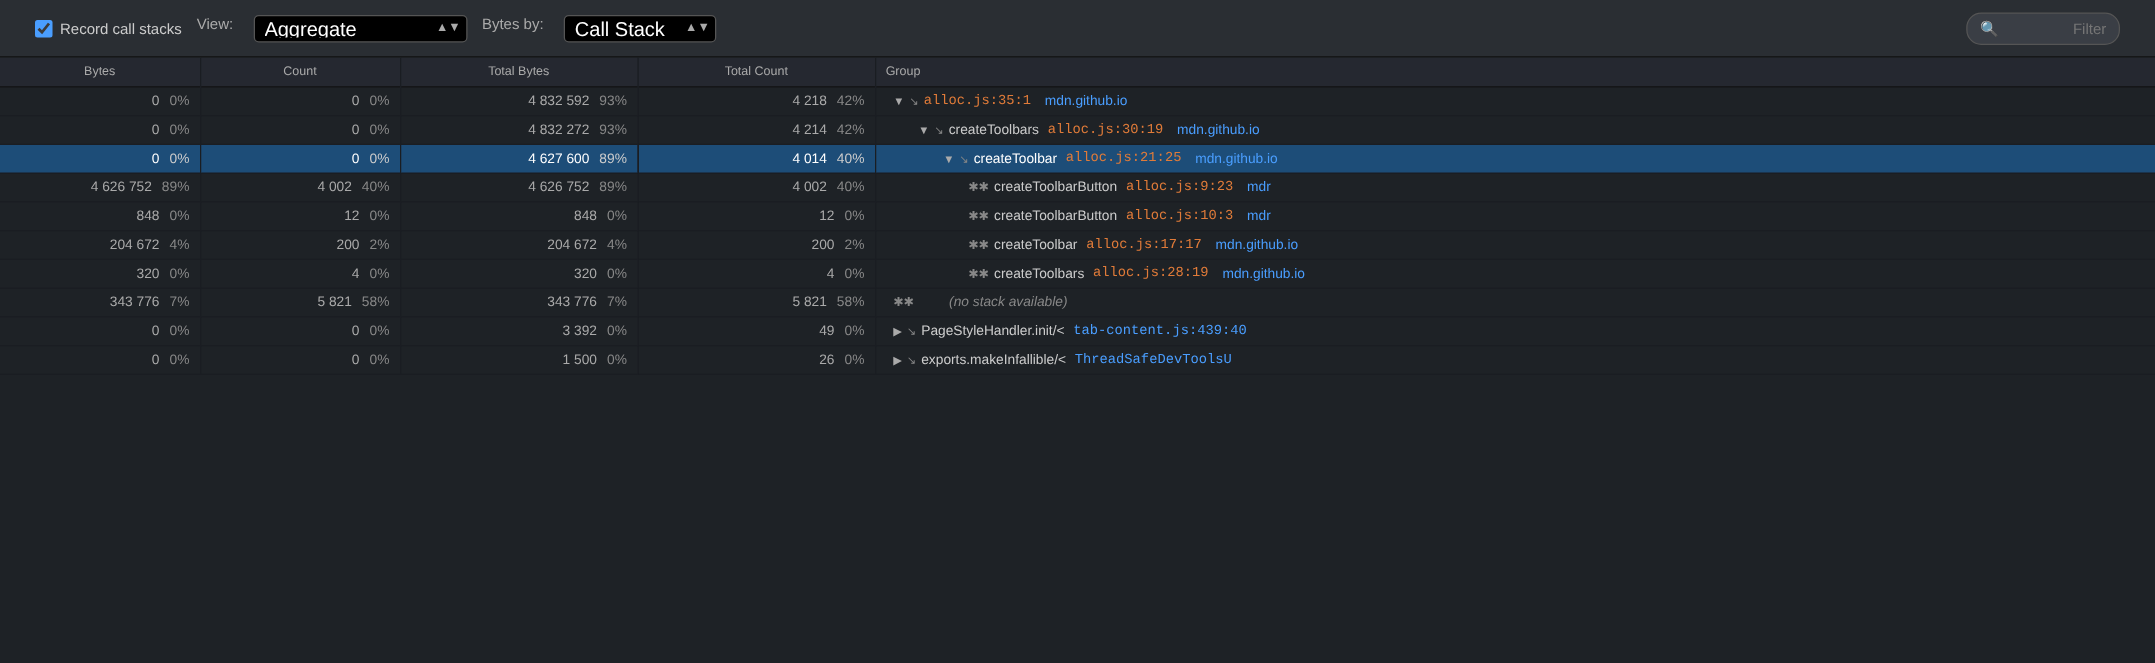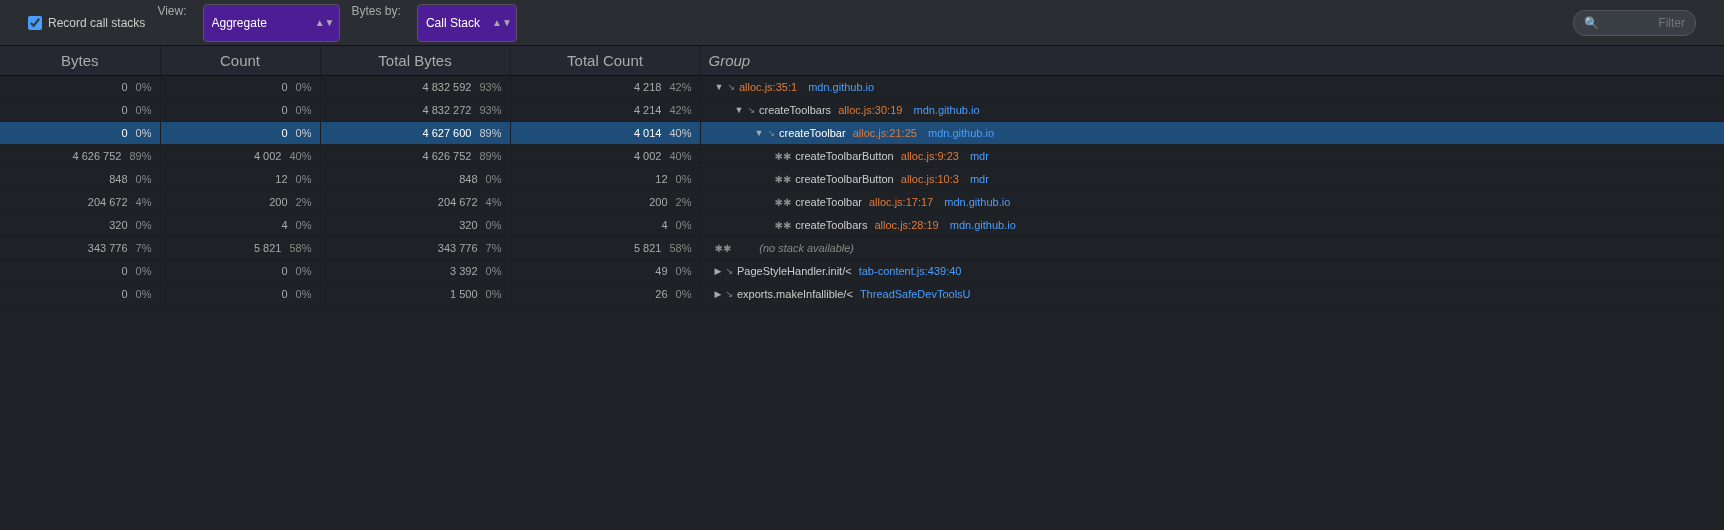--- a/index.html
+++ b/index.html
@@ -45,27 +45,27 @@
       color: #aaa;
       font-size: 12px;
     }
     .select-wrapper {
       position: relative;
       display: inline-flex;
       align-items: center;
     }
     .toolbar-select {
       appearance: none;
-      background: #4c1d95;
+      background: #000000;
       color: #fff;
       border: 1px solid #555;
       border-radius: 4px;
       padding: 3px 24px 3px 8px;
-      font-size: 12px;
-      height: 38px;
+      font-size: 16px;
+      height: 22px;
       cursor: pointer;
     }
     .select-arrow {
       position: absolute;
       right: 5px;
       pointer-events: none;
       color: #aaa;
       font-size: 10px;
       display: flex;
       flex-direction: column;
@@ -110,21 +110,21 @@
     colgroup col:nth-child(4) { width: 190px; }
     colgroup col:nth-child(5) { width: auto; }
 
     thead tr {
       background: #252830;
       border-bottom: 1px solid #111;
     }
     thead th {
       color: #aaa;
       font-weight: normal;
-      font-size: 15px;
+      font-size: 10px;
       padding: 6px 8px;
       text-align: center;
       border-right: 1px solid #1a1d22;
     }
     thead th:last-child { text-align: left; border-right: none; }
 
     tbody tr {
       border-bottom: 1px solid #1a1d22;
     }
     tbody tr.selected { background: #1d4d78; }
@@ -165,21 +165,21 @@
       font-size: 9px;
       cursor: pointer;
       flex-shrink: 0;
     }
     .arrow-icon {
       color: #888;
       font-size: 9px;
       flex-shrink: 0;
     }
     .fn-name { color: #ccc; }
-    .file-link { color: #e07b39; }
+    .file-link { color: #e07b39; font-family: Liberation Mono, monospace; }
     .file-link.blue { color: #4a9eff; }
     .domain { color: #4a9eff; }
     .no-stack { color: #888; font-style: italic; margin-left: 24px; }
     .star-icon { color: #888; font-size: 10px; }
 
     .selected td { color: #fff; }
     .selected .pct-cell { color: #ccc; }
     .selected .fn-name { color: #fff; }
   </style>
 </head>
@@ -229,21 +229,21 @@
         <col>
         <col>
         <col>
     </colgroup>
     <thead>
       <tr>
         <th>Bytes</th>
         <th>Count</th>
         <th>Total Bytes</th>
         <th>Total Count</th>
-        <th style="text-align:left;font-style:italic;">Group</th>
+        <th style="text-align:left;">Group</th>
       </tr>
     </thead>
     <tbody id="table-body">
     <tr>
           <td>
             <div class="num-group">
               <span>0</span>
               <span class="pct-cell">0%</span>
             </div>
           </td>

